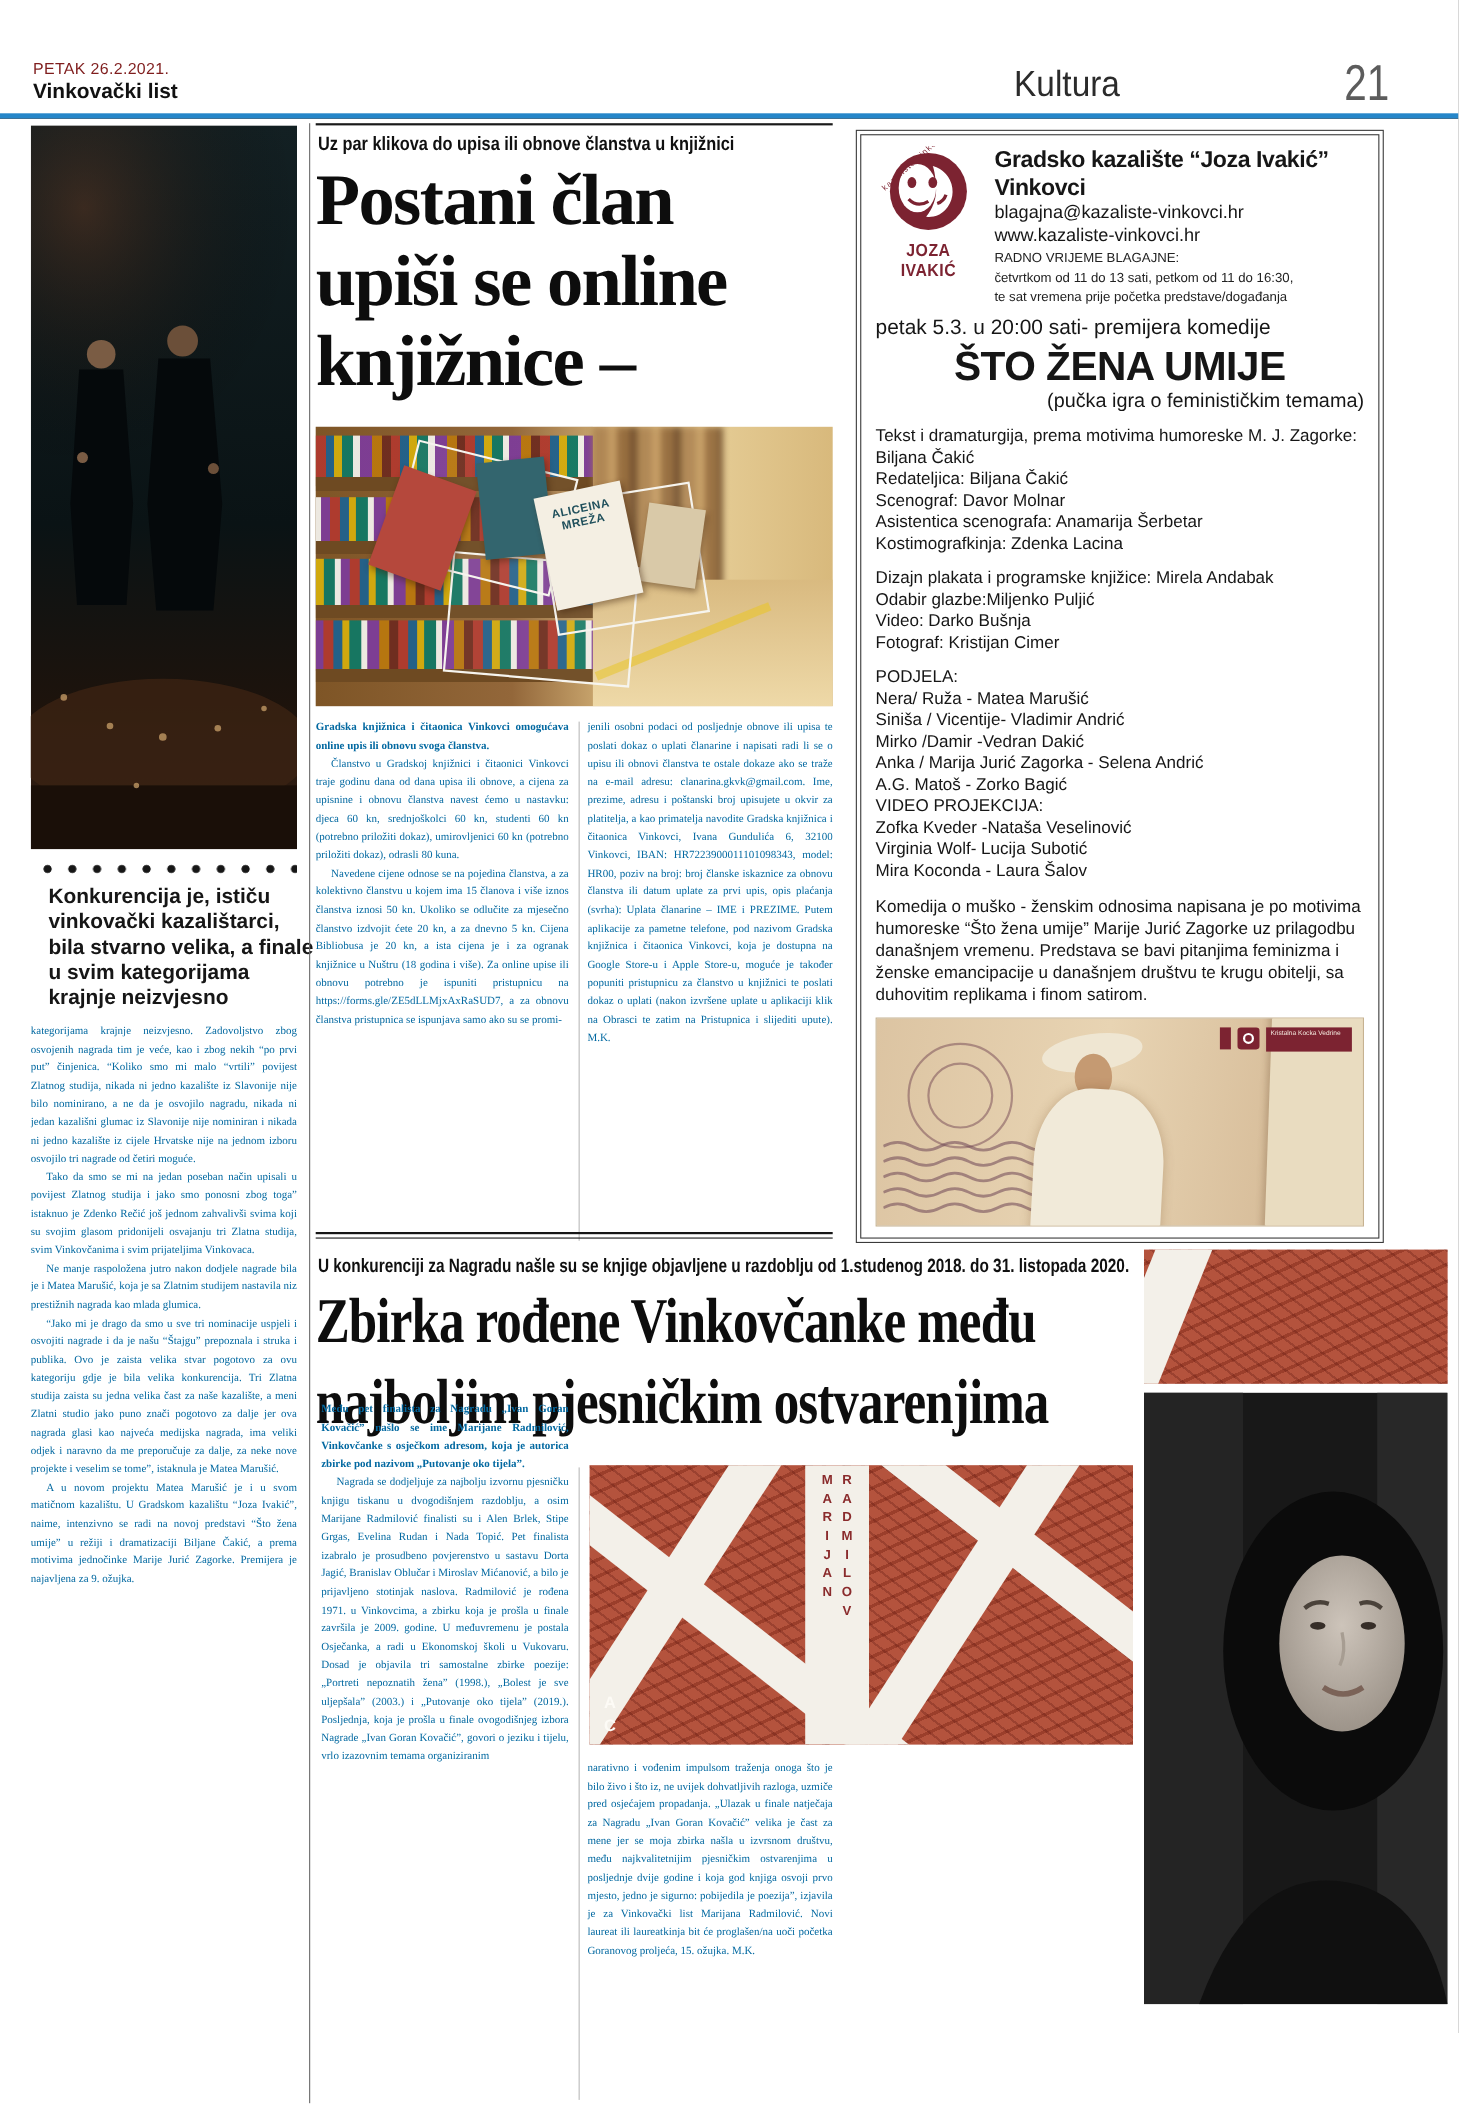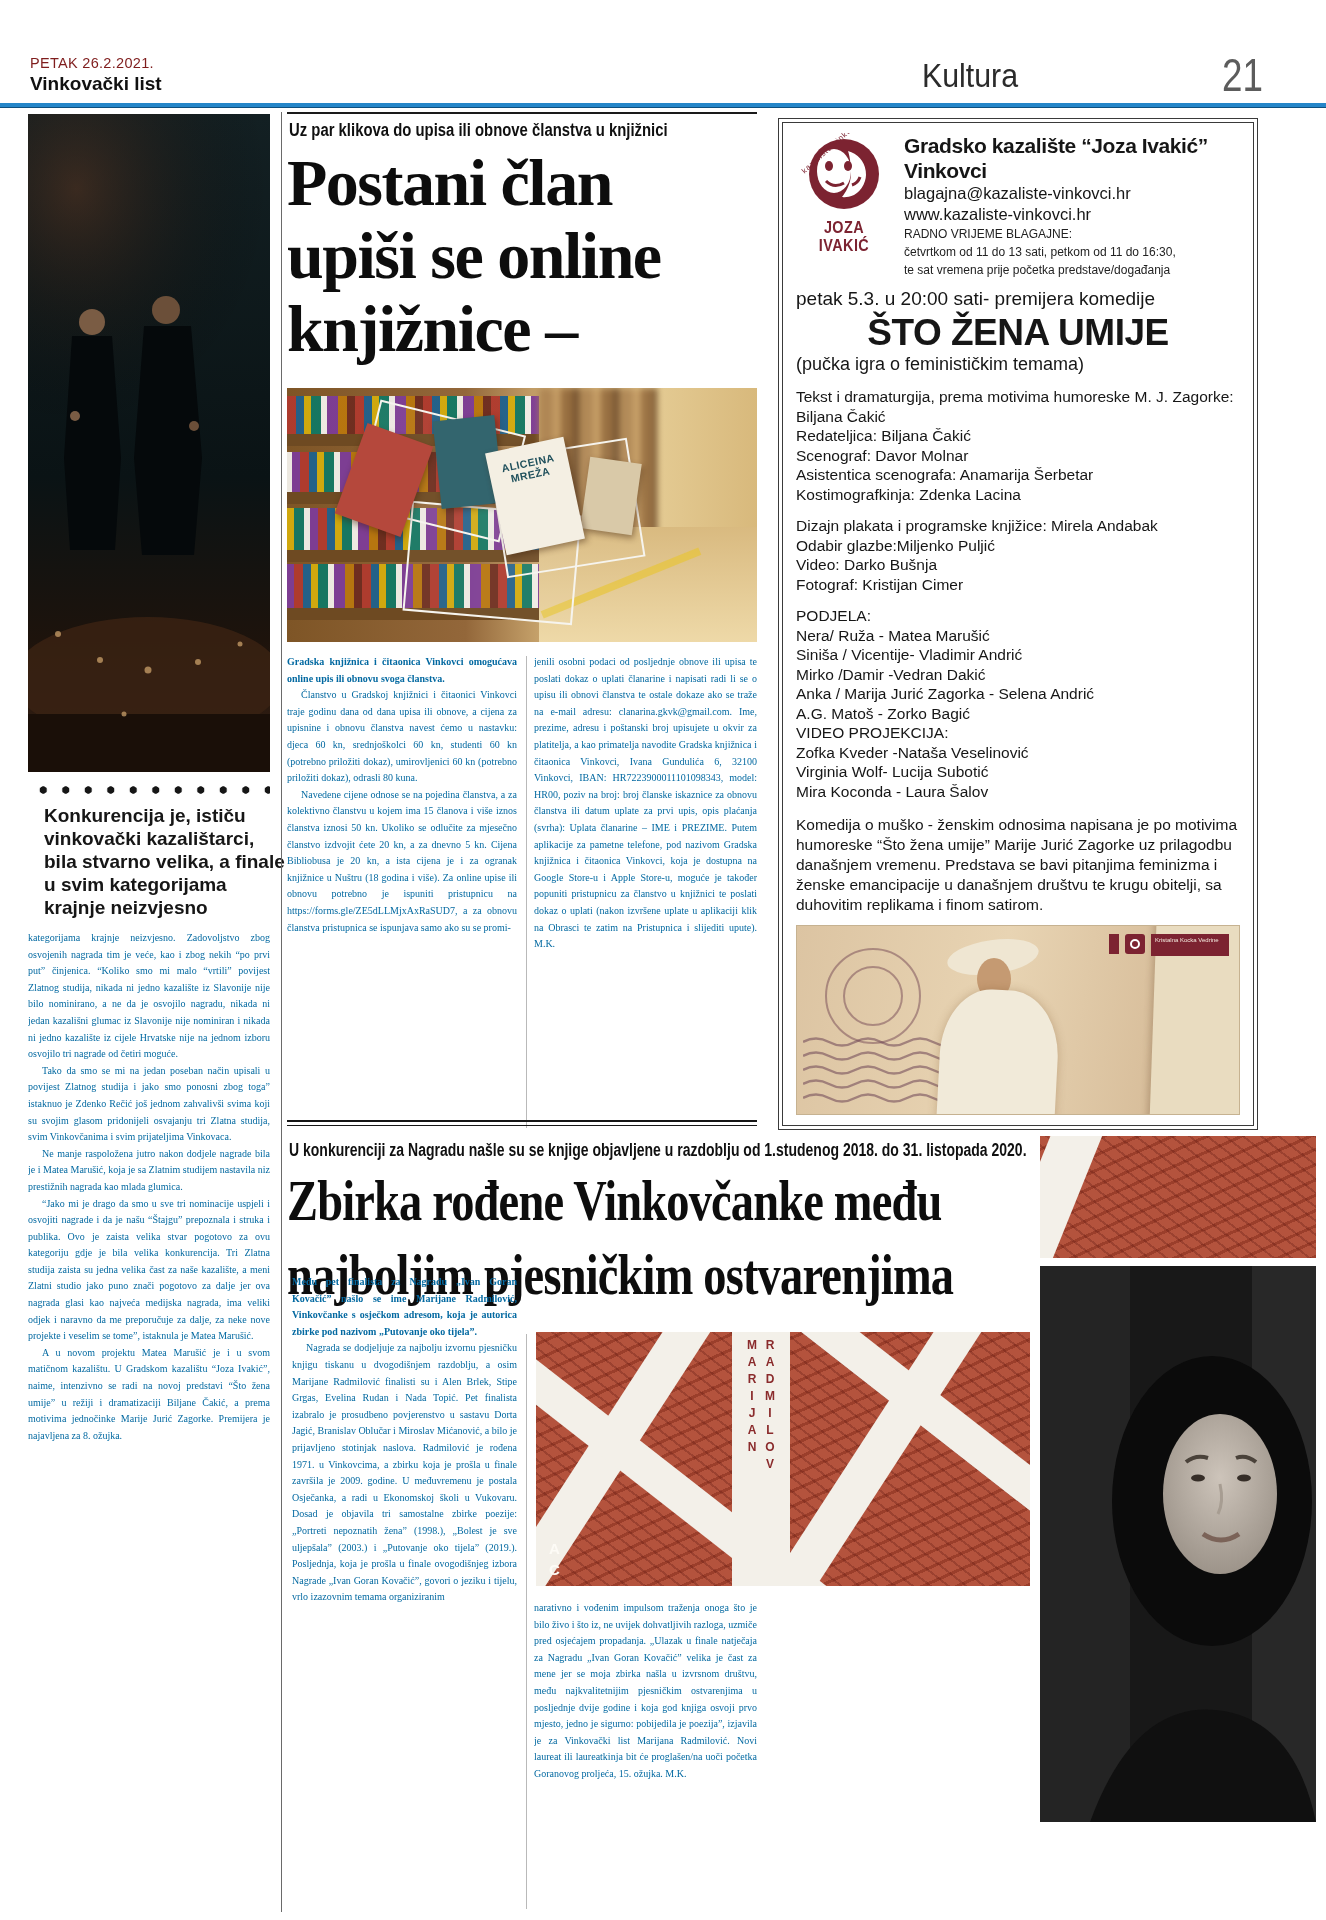--- a/index.html
+++ b/index.html
@@ -43,21 +43,21 @@
   .ad-inner{border:1px solid #3a3a3a;height:100%;padding:10px 13px 10px 13px;display:flex;flex-direction:column;
             font-family:"Liberation Sans",sans-serif;color:#161616}
   .ad-head{display:flex;gap:12px}
   .ad-logo{width:96px;flex:0 0 96px;text-align:center}
   .ad-logo-name{color:#7c2331;font-weight:bold;font-size:16px;letter-spacing:.5px;transform:scaleX(.9);transform-origin:50% 0}
   .ad-title{font-weight:bold;font-size:21px;letter-spacing:-.4px;line-height:25px}
   .ad-contact{font-weight:normal;font-size:16.5px;line-height:21px}
   .ad-small{font-size:12px;line-height:18px;color:#222}
   .ad-event{font-size:19px;margin-top:9px}
   .ad-show-title{font-weight:bold;font-size:37px;text-align:center;letter-spacing:-.5px;margin-top:2px}
-  .ad-show-sub{font-size:18px;text-align:left;margin-top:0px}
+  .ad-show-sub{font-size:18px;text-align:right;margin-top:0px}
   .ad-par{font-size:15.5px;line-height:20px;margin-top:14px}
   .ad-line{font-size:15.5px;line-height:19.5px}
   .ad-gap{height:14px}
   .ad-photo{position:relative;flex:1;min-height:190px;margin-top:10px;border:1px solid #c6b291;
             background:linear-gradient(100deg,#dcc4a2,#e8d4b3 45%,#cfb28e);overflow:hidden}
   .stamp{position:absolute;border:2px solid rgba(104,58,76,.45);border-radius:50%}
   .pc-logo-box{position:absolute;display:flex;gap:6px;align-items:flex-start}
   .pc-caption{background:#7c2331;color:#f4eadf;font-size:6px;line-height:7px;padding:3px 4px;width:78px;height:22px;overflow:hidden}
 
   
@@ -127,21 +127,21 @@
         <circle cx="96" cy="600" r="2.5"></circle>
     </g>
   </svg>
   <div class="abs dots" style="left:30px;top:782px;width:240px;height:14px"></div>
   <div class="abs deck" style="left:44px;top:804px;width:246px">Konkurencija je, ističu vinkovački kazalištarci, bila stvarno velika, a finale u svim kategorijama krajnje neizvjesno</div>
   <div class="abs body-col" style="left:28px;top:930px;width:242px;height:882px;overflow:hidden">
     <p class="noind">kategorijama krajnje neizvjesno. Zadovoljstvo zbog osvojenih nagrada tim je veće, kao i zbog nekih “po prvi put” činjenica. “Koliko smo mi malo “vrtili” povijest Zlatnog studija, nikada ni jedno kazalište iz Slavonije nije bilo nominirano, a ne da je osvojilo nagradu, nikada ni jedan kazališni glumac iz Slavonije nije nominiran i nikada ni jedno kazalište iz cijele Hrvatske nije na jednom izboru osvojilo tri nagrade od četiri moguće.</p>
     <p>Tako da smo se mi na jedan poseban način upisali u povijest Zlatnog studija i jako smo ponosni zbog toga” istaknuo je Zdenko Rečić još jednom zahvalivši svima koji su svojim glasom pridonijeli osvajanju tri Zlatna studija, svim Vinkovčanima i svim prijateljima Vinkovaca.</p>
     <p>Ne manje raspoložena jutro nakon dodjele nagrade bila je i Matea Marušić, koja je sa Zlatnim studijem nastavila niz prestižnih nagrada kao mlada glumica.</p>
     <p>“Jako mi je drago da smo u sve tri nominacije uspjeli i osvojiti nagrade i da je našu “Štajgu” prepoznala i struka i publika. Ovo je zaista velika stvar pogotovo za ovu kategoriju gdje je bila velika konkurencija. Tri Zlatna studija zaista su jedna velika čast za naše kazalište, a meni Zlatni studio jako puno znači pogotovo za dalje jer ova nagrada glasi kao najveća medijska nagrada, ima veliki odjek i naravno da me preporučuje za dalje, za neke nove projekte i veselim se tome”, istaknula je Matea Marušić.</p>
-    <p>A u novom projektu Matea Marušić je i u svom matičnom kazalištu. U Gradskom kazalištu “Joza Ivakić”, naime, intenzivno se radi na novoj predstavi “Što žena umije” u režiji i dramatizaciji Biljane Čakić, a prema motivima jednočinke Marije Jurić Zagorke. Premijera je najavljena za 8. ožujka.</p>
+    <p>A u novom projektu Matea Marušić je i u svom matičnom kazalištu. U Gradskom kazalištu “Joza Ivakić”, naime, intenzivno se radi na novoj predstavi “Što žena umije” u režiji i dramatizaciji Biljane Čakić, a prema motivima jednočinke Marije Jurić Zagorke. Premijera je najavljena za 9. ožujka.</p>
   </div>
 
   <div class="abs vrule" style="left:281px;top:112px;height:1800px"></div>
 
   <div class="abs thin-rule" style="left:287px;top:112px;width:470px;height:2px"></div>
   <div class="abs kicker" style="left:289px;top:120px">Uz par klikova do upisa ili obnove članstva u knjižnici</div>
   <div class="abs headline1" style="left:287px;top:146px;width:480px">
     <div>Postani član</div>
     <div>upiši se online</div>
     <div>knjižnice –</div>

